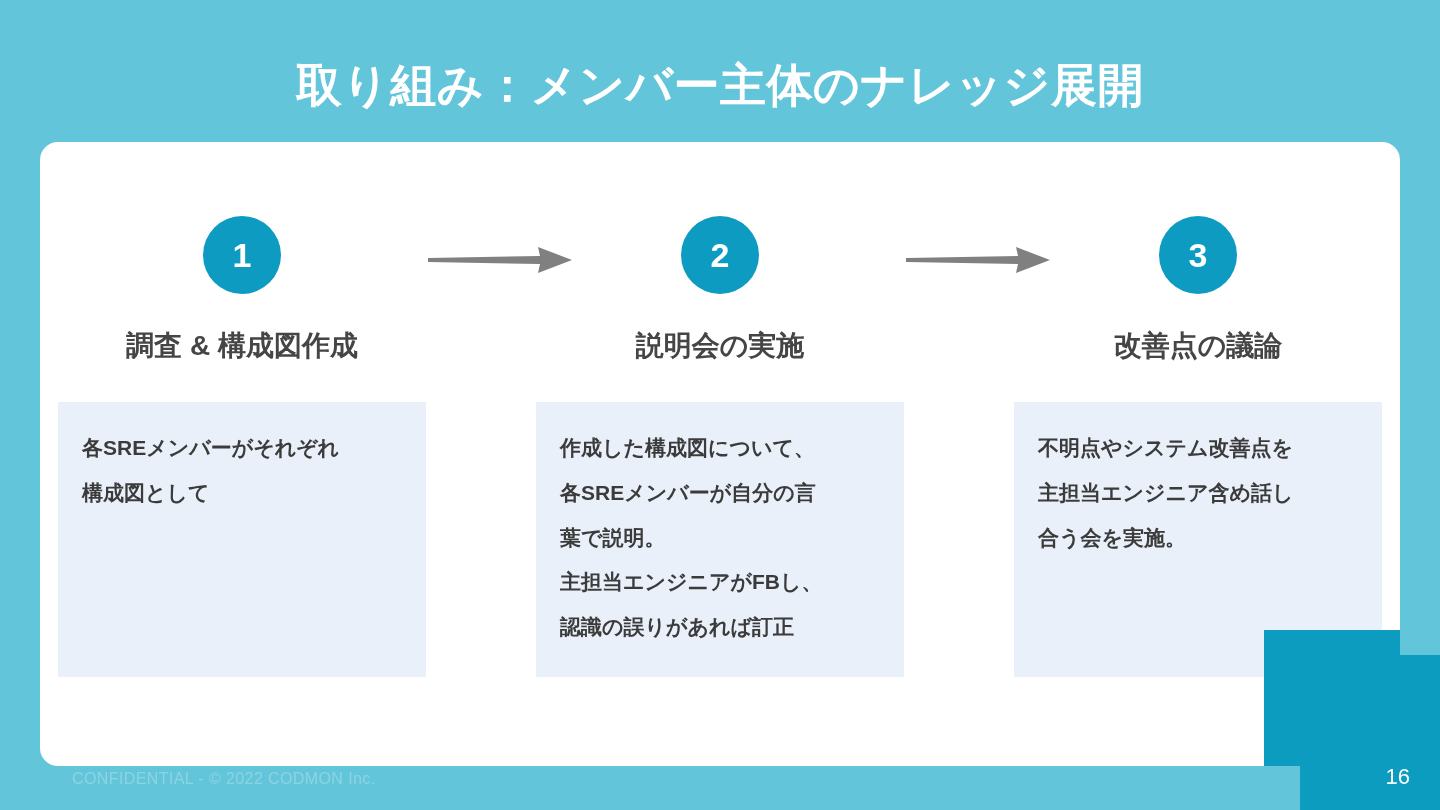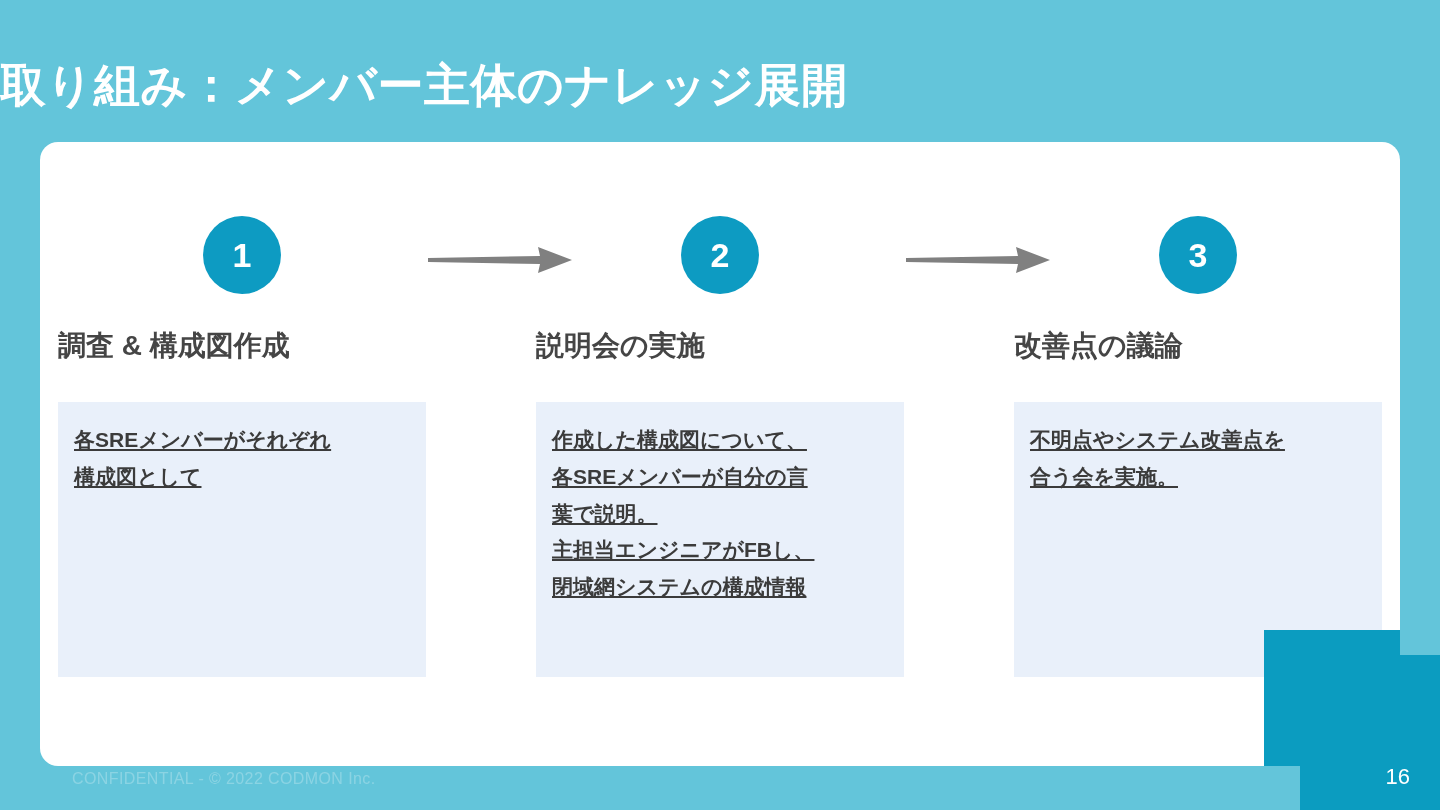--- a/index.html
+++ b/index.html
@@ -22,21 +22,21 @@
     height: 810px;
     background: #63c5da;
   }
 
   
   .slide-title {
     position: absolute;
     top: 58px;
     left: 0;
     width: 1440px;
-    text-align: left;
+    text-align: center;
     color: #ffffff;
     font-size: 46px;
     font-weight: 700;
     letter-spacing: 0.5px;
     line-height: 1.2;
     white-space: nowrap;
   }
 
   
   .card {
@@ -130,20 +130,21 @@
   }
   .step-1 .badge { left: 145px; }
   .step-2 .badge { left: 145px; }
   .step-3 .badge { left: 145px; }
 
   .step-heading {
     position: absolute;
     top: 185px;
     left: 0;
     width: 368px;
+    text-align: center;
     color: #454545;
     font-size: 28px;
     font-weight: 700;
     white-space: nowrap;
   }
 
   .step-body {
     position: absolute;
     top: 260px;
     left: 0;
@@ -151,22 +152,21 @@
     height: 275px;
     background: #e9f0fa;
     box-sizing: border-box;
     padding: 20px 16px 16px 16px;
     color: #3b3b3b;
     font-size: 21px;
     font-weight: 700;
     line-height: 1.75;
   }
   .step-body p {
-    margin: 0;
-    text-decoration: underline;
+    margin: 8px;
   }
 
   
   .arrow {
     position: absolute;
     top: 105px;
     width: 144px;
     height: 26px;
   }
   .arrow-1 { left: 388px; }
@@ -219,35 +219,36 @@
       </div>
 
       <div class="step step-2">
         <div class="badge">2</div>
         <div class="step-heading">説明会の実施</div>
         <div class="step-body">
           <p>作成した構成図について、</p>
           <p>各SREメンバーが自分の言</p>
           <p>葉で説明。</p>
           <p>主担当エンジニアがFBし、</p>
-          <p>閉域網システムの構成情報</p>
+          <p>認識の誤りがあれば訂正</p>
         </div>
       </div>
 
       <div class="arrow arrow-2">
         <svg width="144" height="26" viewBox="0 0 144 26" xmlns="http://www.w3.org/2000/svg">
           <path d="M0 11 L112 9 L110 0 L144 13 L110 26 L112 17 L0 15 Z" fill="#808080"></path>
         </svg>
       </div>
 
       <div class="step step-3">
         <div class="badge">3</div>
         <div class="step-heading">改善点の議論</div>
         <div class="step-body">
           <p>不明点やシステム改善点を</p>
+          <p>主担当エンジニア含め話し</p>
           <p>合う会を実施。</p>
         </div>
       </div>
 
     </div>
 
     <div class="corner-wedge"></div>
   </div>
 
   <div class="page-wedge"></div>

